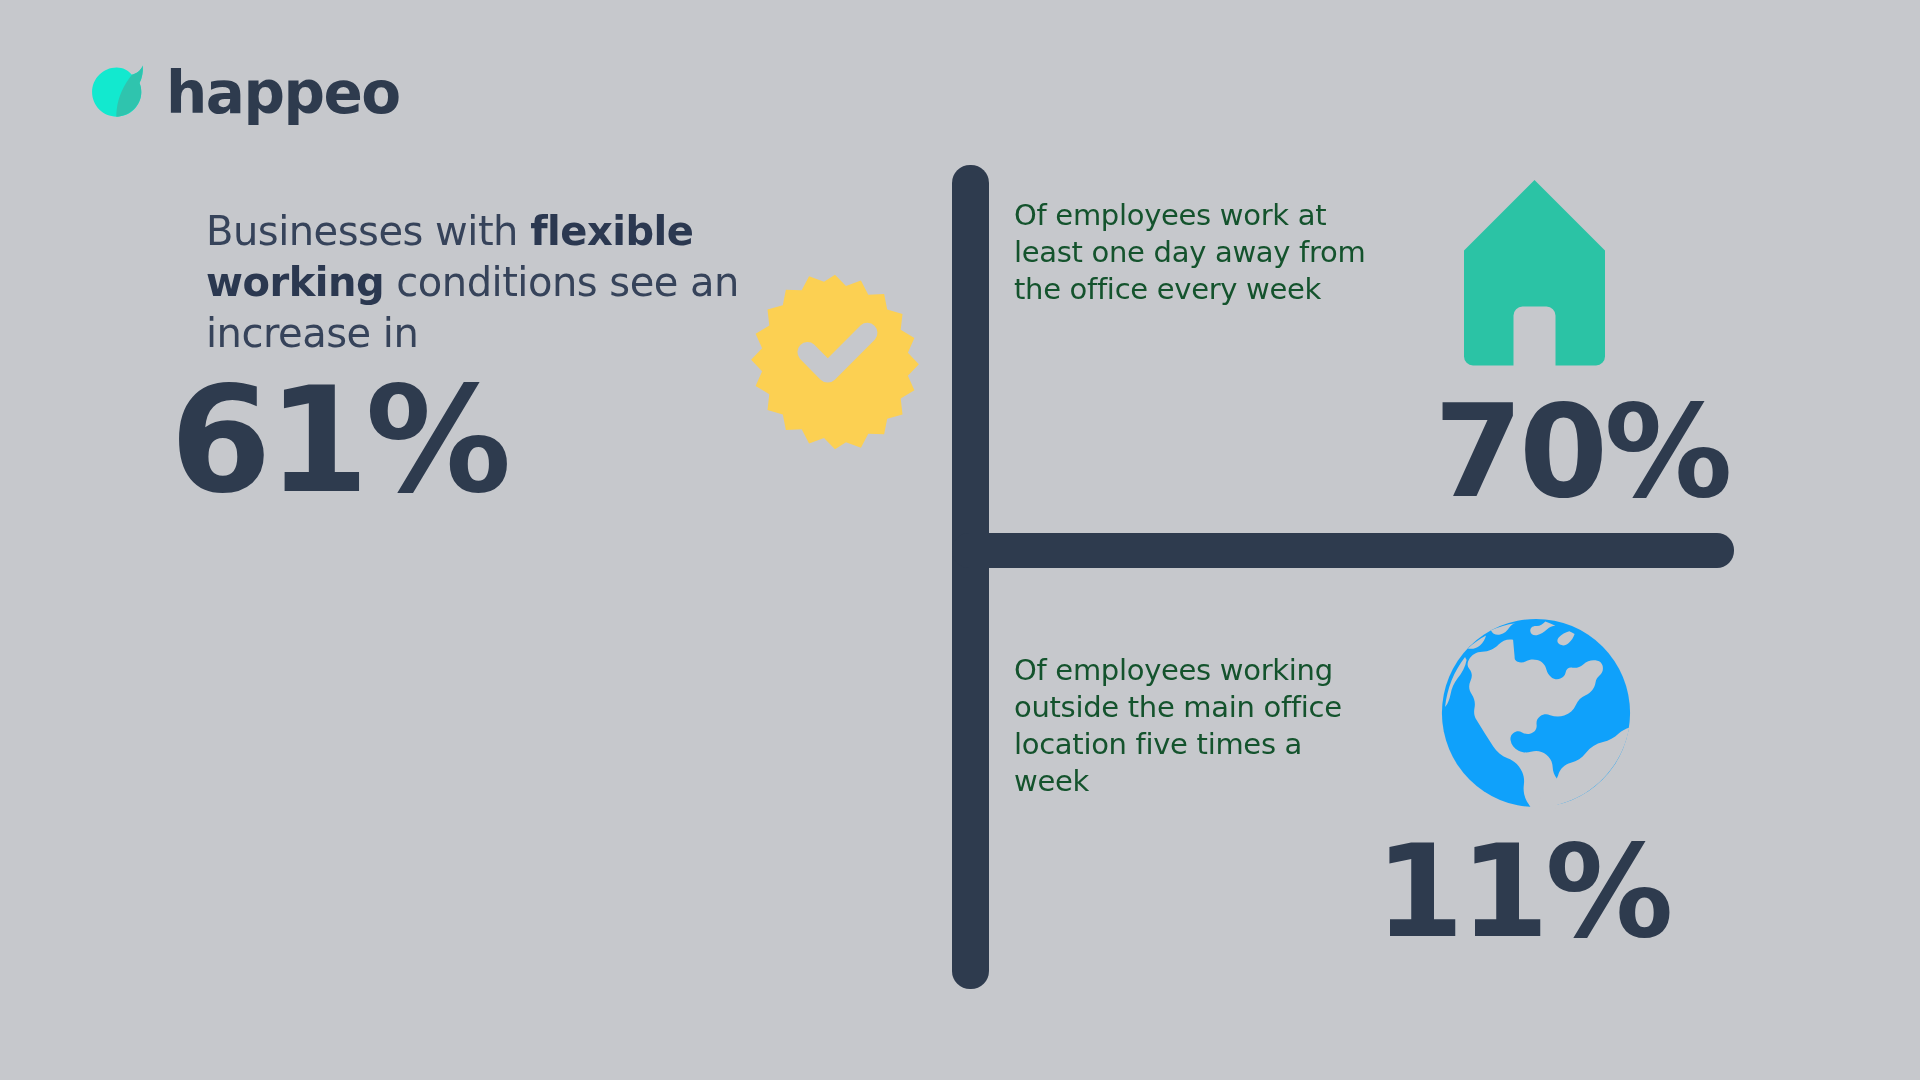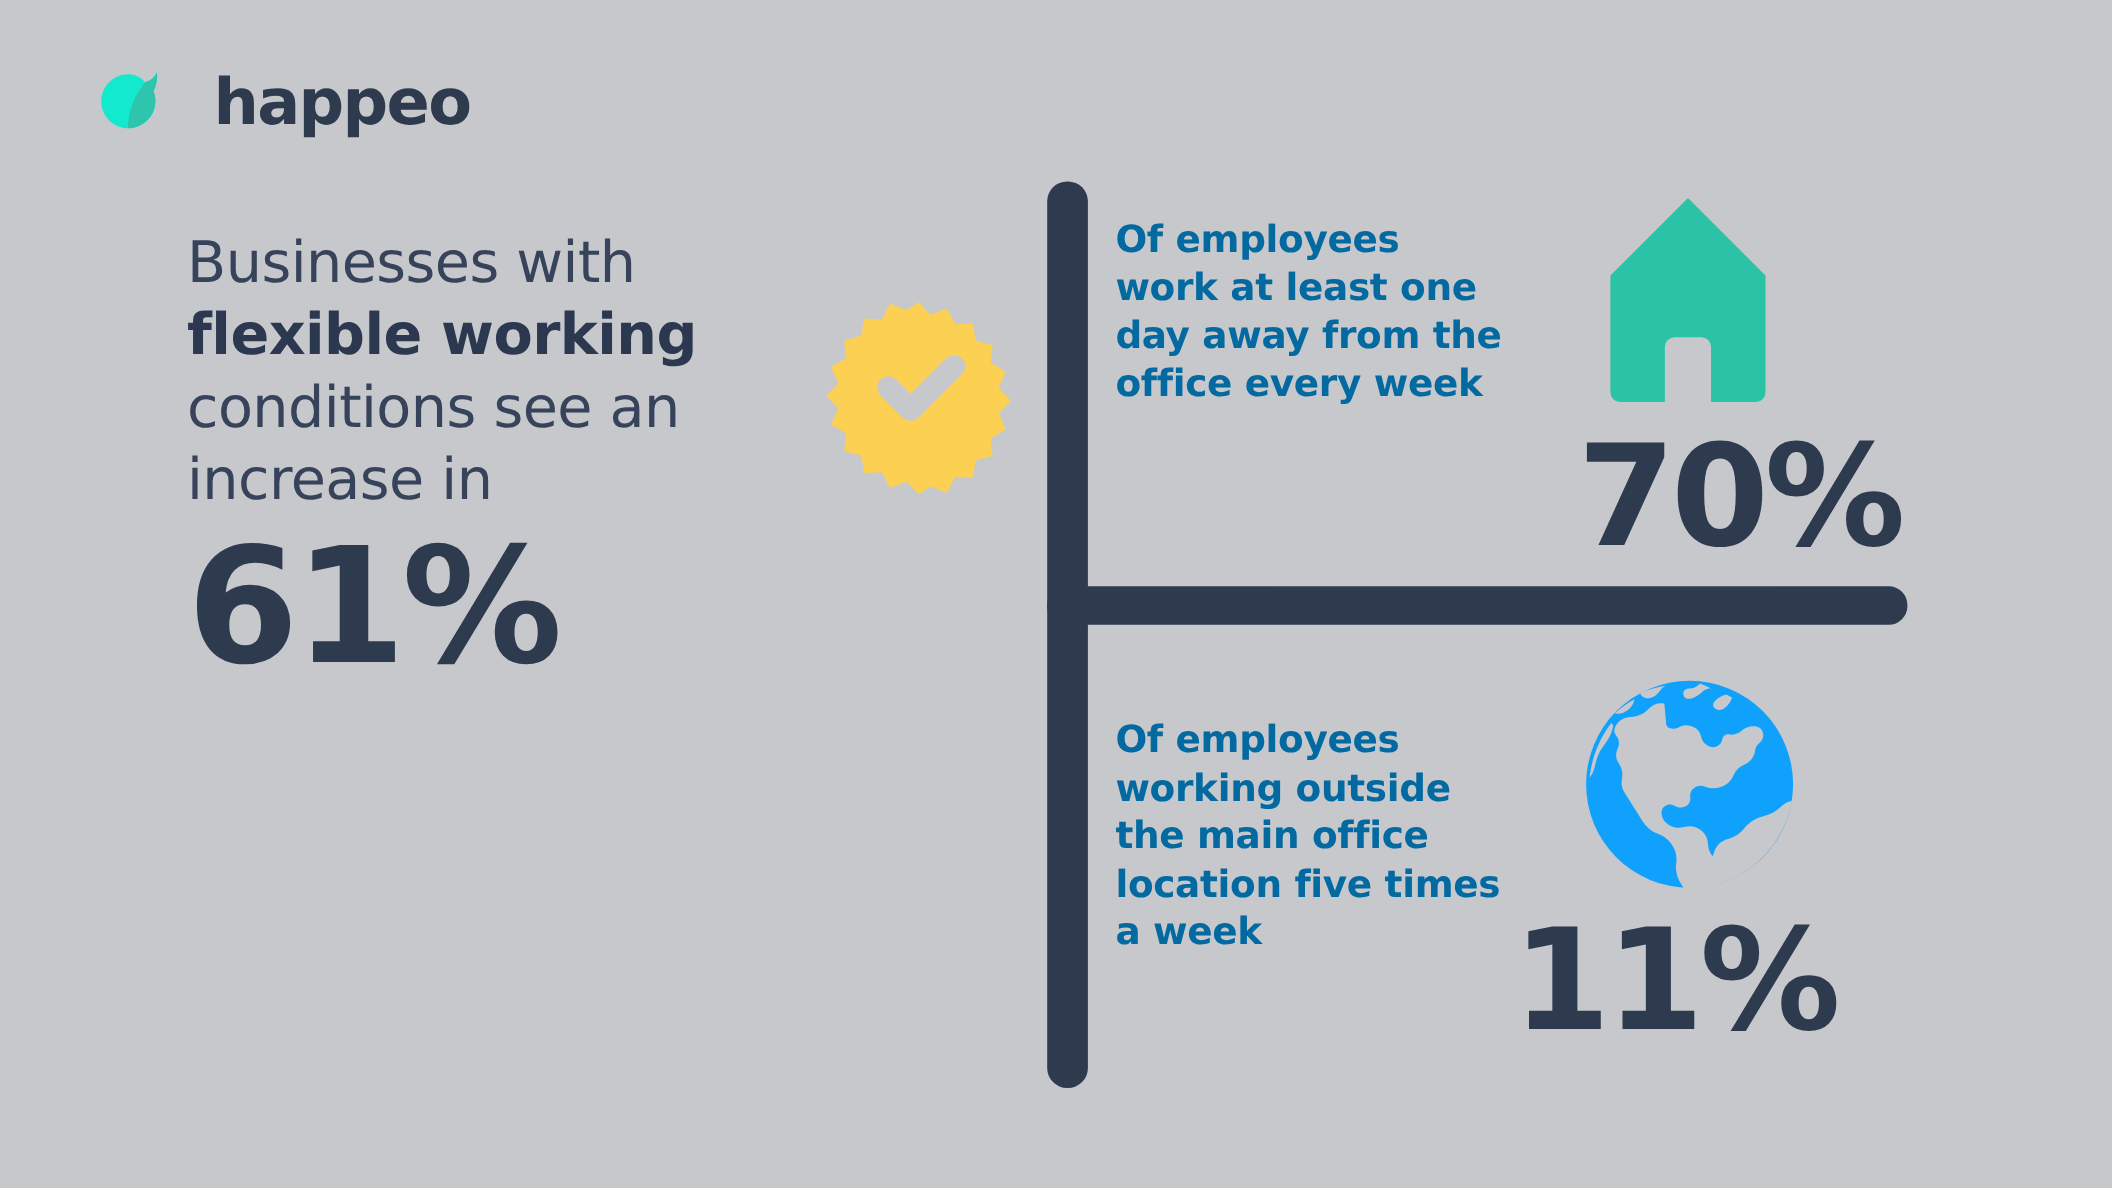--- a/index.html
+++ b/index.html
@@ -35,36 +35,36 @@
     width: 62px;
     height: 62px;
     display: block;
   }
   .logo-word {
     font-size: 58px;
     font-weight: 700;
     color: #2e3b4e;
     letter-spacing: -1.5px;
     line-height: 1;
-    margin-left: 28px;
   }
 
   
   .left-col {
     position: absolute;
     left: 170px;
     top: 206px;
     width: 620px;
   }
   .lead {
-    font-size: 52px;
+    font-size: 40px;
     line-height: 1.27;
     color: #36435a;
     font-weight: 400;
     letter-spacing: -0.5px;
+    margin-left: 36px;
   }
   .lead .strong {
     font-weight: 700;
     color: #2b3850;
   }
 
   .stat-row {
     display: flex;
     align-items: flex-end;
     margin-top: 12px;
@@ -117,24 +117,24 @@
   }
 
   
   .panel {
     position: absolute;
     left: 1014px;
   }
   .panel.top { top: 197px; }
   .panel.bottom { top: 607px; margin-top: 45px; }
   .panel-text {
-    font-size: 34px;
+    font-size: 29px;
     line-height: 1.28;
-    color: #0369a1;
-    font-weight: 700;
+    color: #14532d;
+    font-weight: 400;
     width: 360px;
     letter-spacing: -0.3px;
   }
 
   .panel-icon { position: absolute; }
   .icon-house {
     left: 1462px;
     top: 178px;
     width: 145px;
     height: 190px;

